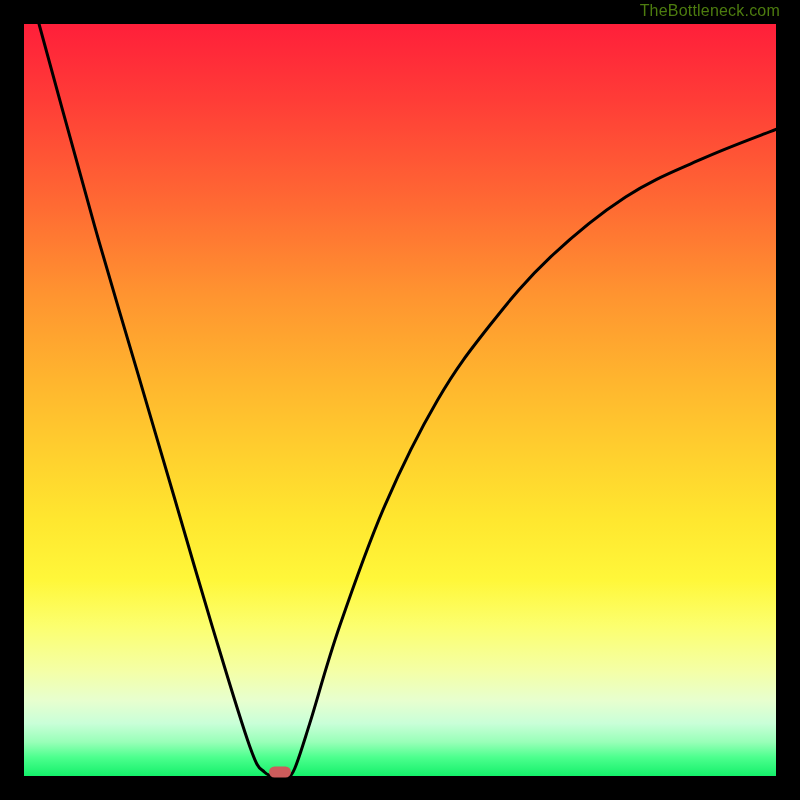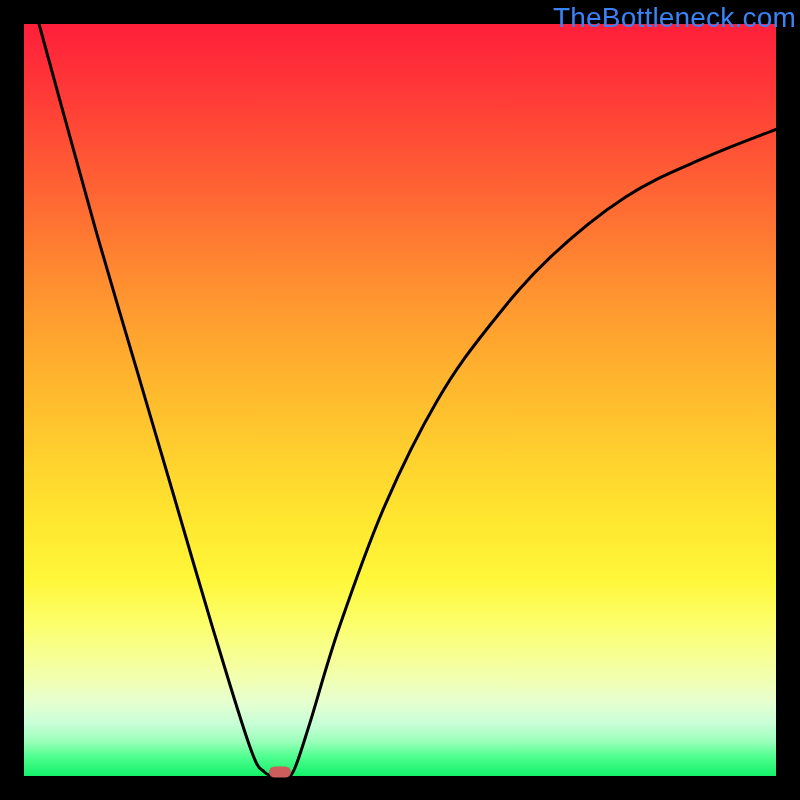--- a/index.html
+++ b/index.html
@@ -40,23 +40,23 @@
       #e7ffcf 90%,
       #c9ffd8 93%,
       #98ffb8 95.5%,
       #4dff8e 97.5%,
       #14f06a 100%
     );
   }
   .watermark {
     position: absolute;
     top: 2px;
-    right: 4px;
-    color: #3b82f6;
-    font-size: 28px;
+    right: 20px;
+    color: #4d7c0f;
+    font-size: 16px;
     font-weight: 500;
     letter-spacing: 0.2px;
     z-index: 5;
     user-select: none;
   }
   svg.curve {
     position: absolute;
     top: 0;
     left: 0;
     width: 752px;

